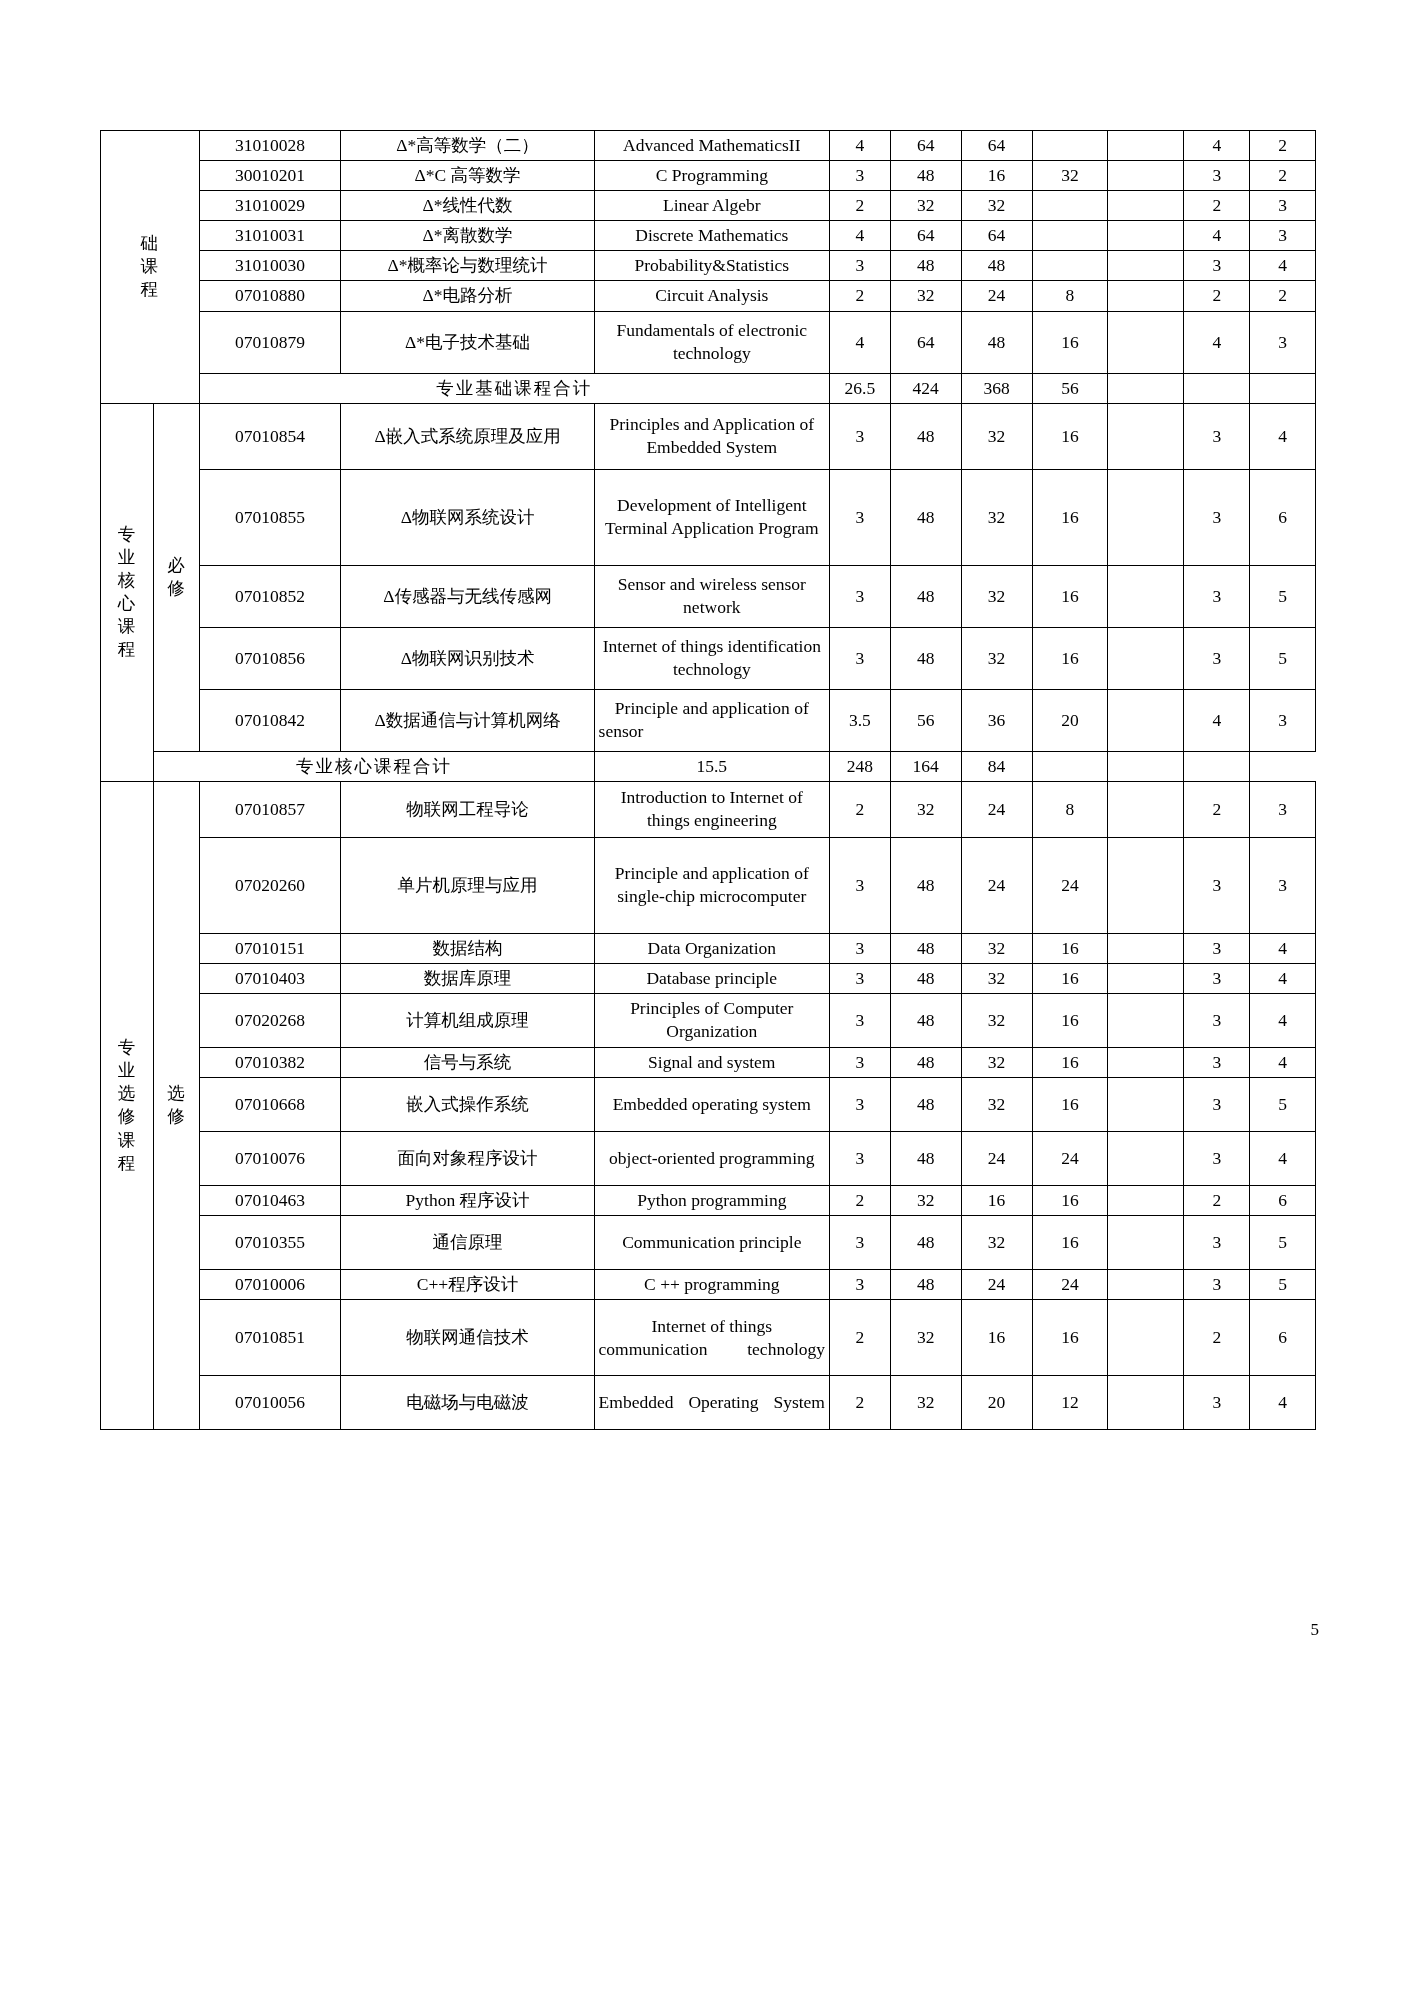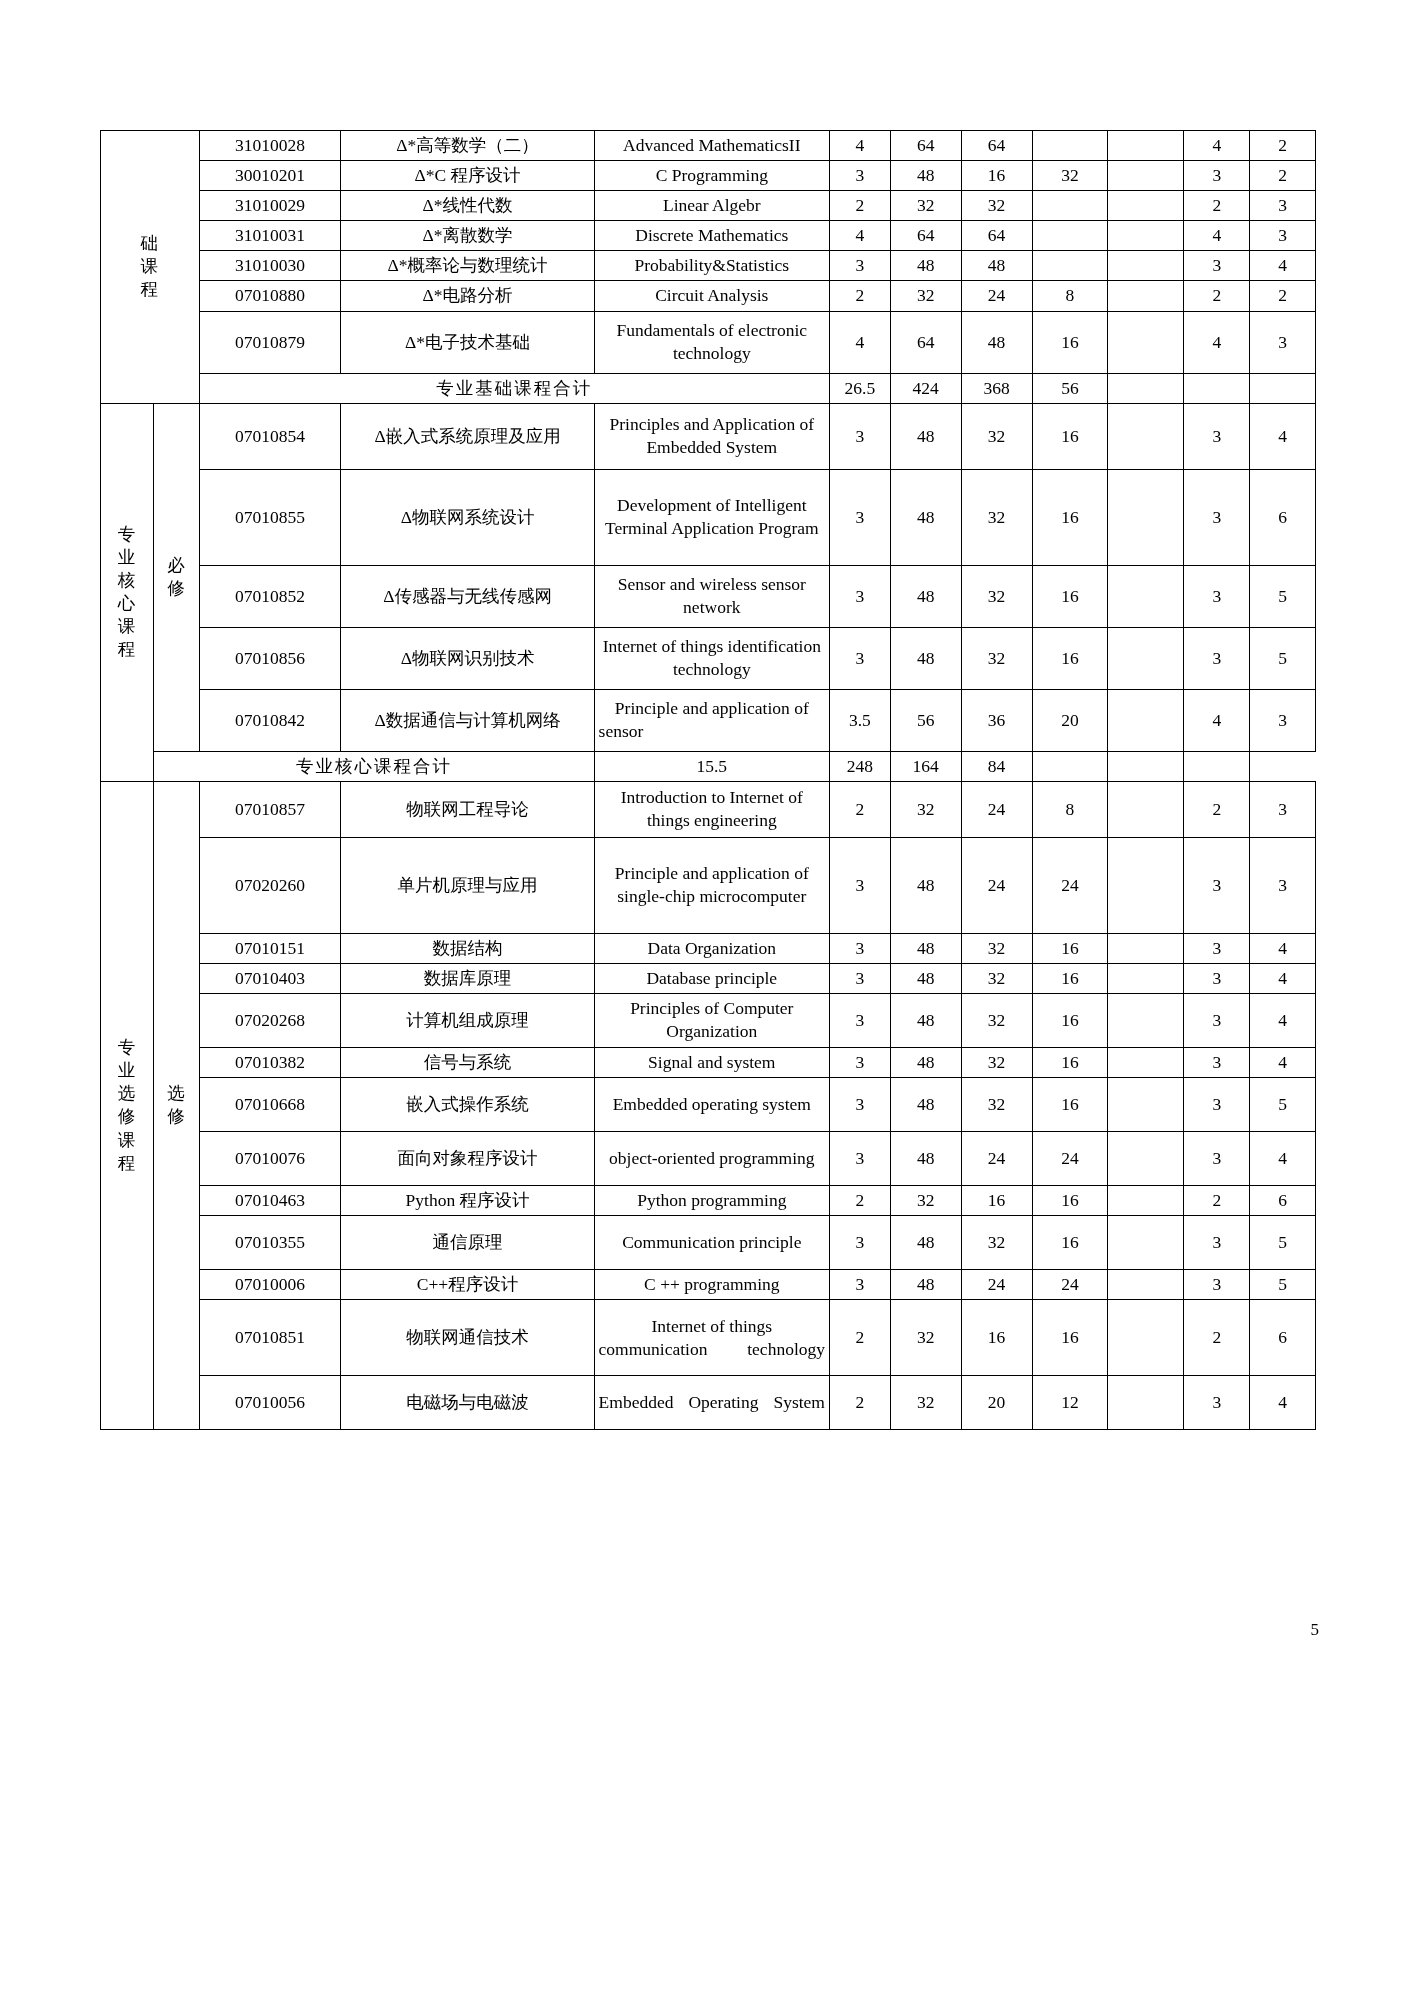--- a/index.html
+++ b/index.html
@@ -119,21 +119,21 @@
           <td>4</td>
           <td>64</td>
           <td>64</td>
           <td></td>
           <td></td>
           <td>4</td>
           <td>2</td>
         </tr>
         <tr>
           <td>30010201</td>
-          <td class="cn-name">Δ*C 程序设计</td>
+          <td class="cn-name">Δ*C 高等数学</td>
           <td class="en-name en-left">C Programming</td>
           <td>3</td>
           <td>48</td>
           <td>16</td>
           <td>32</td>
           <td></td>
           <td>3</td>
           <td>2</td>
         </tr>
         <tr>

